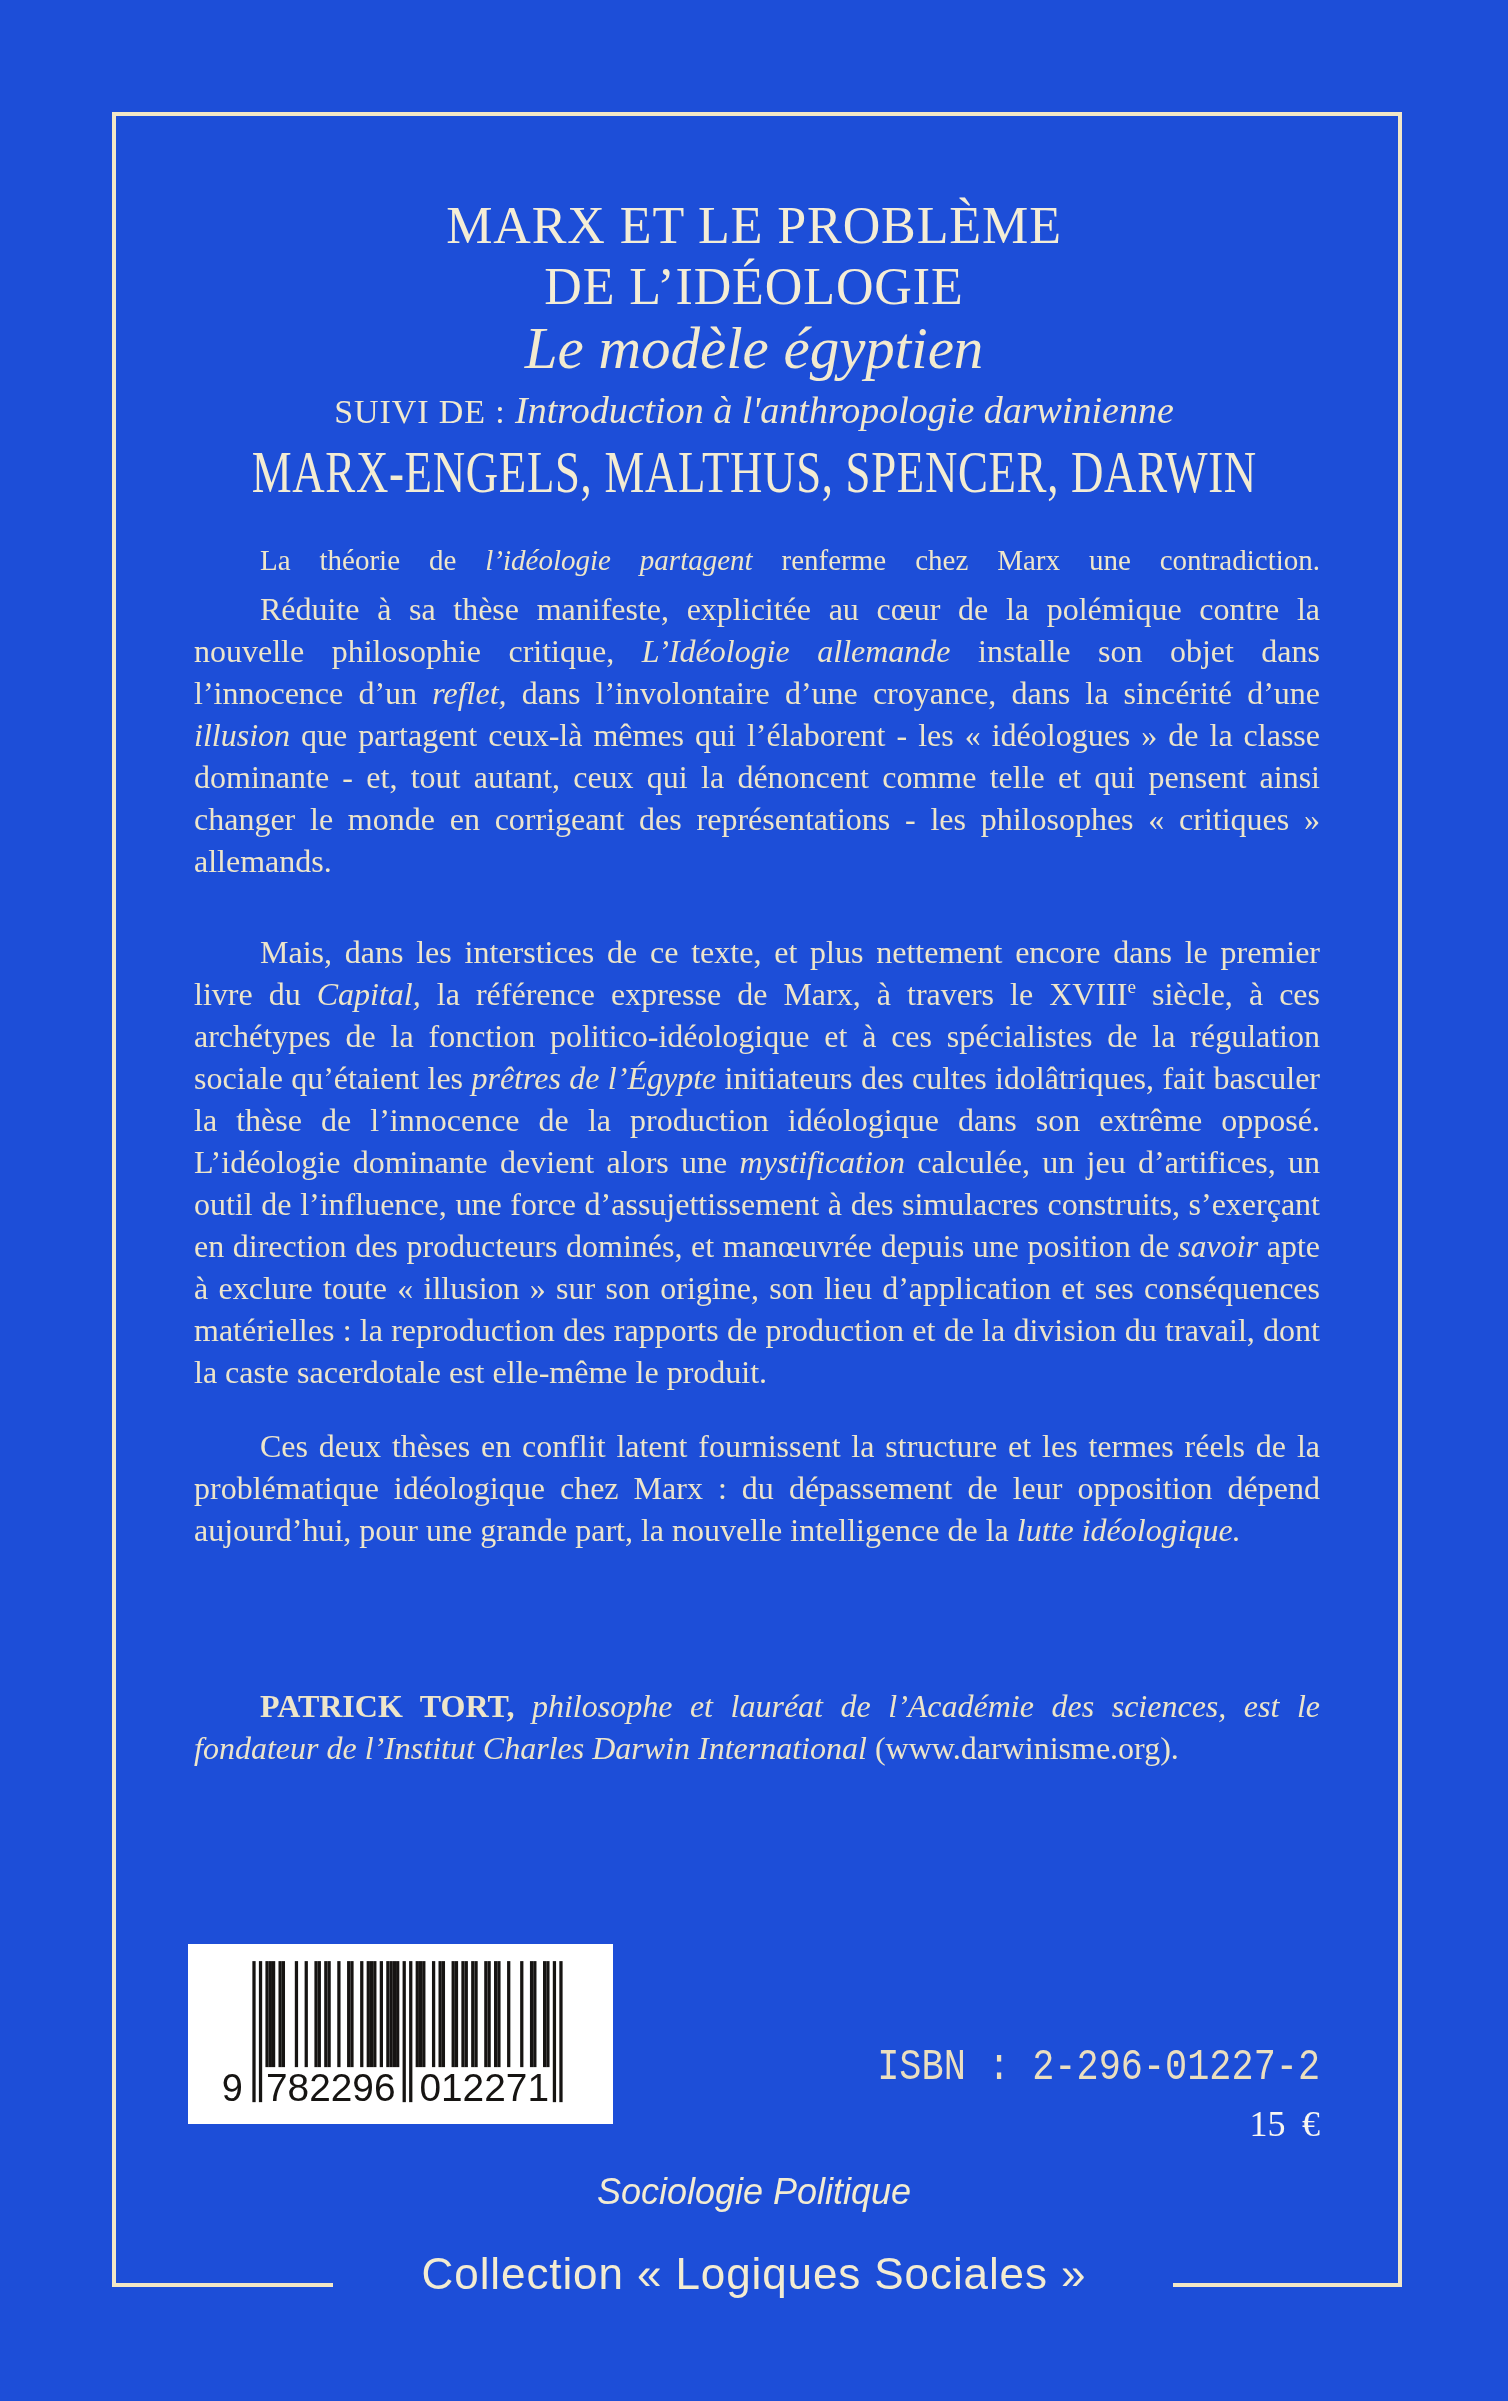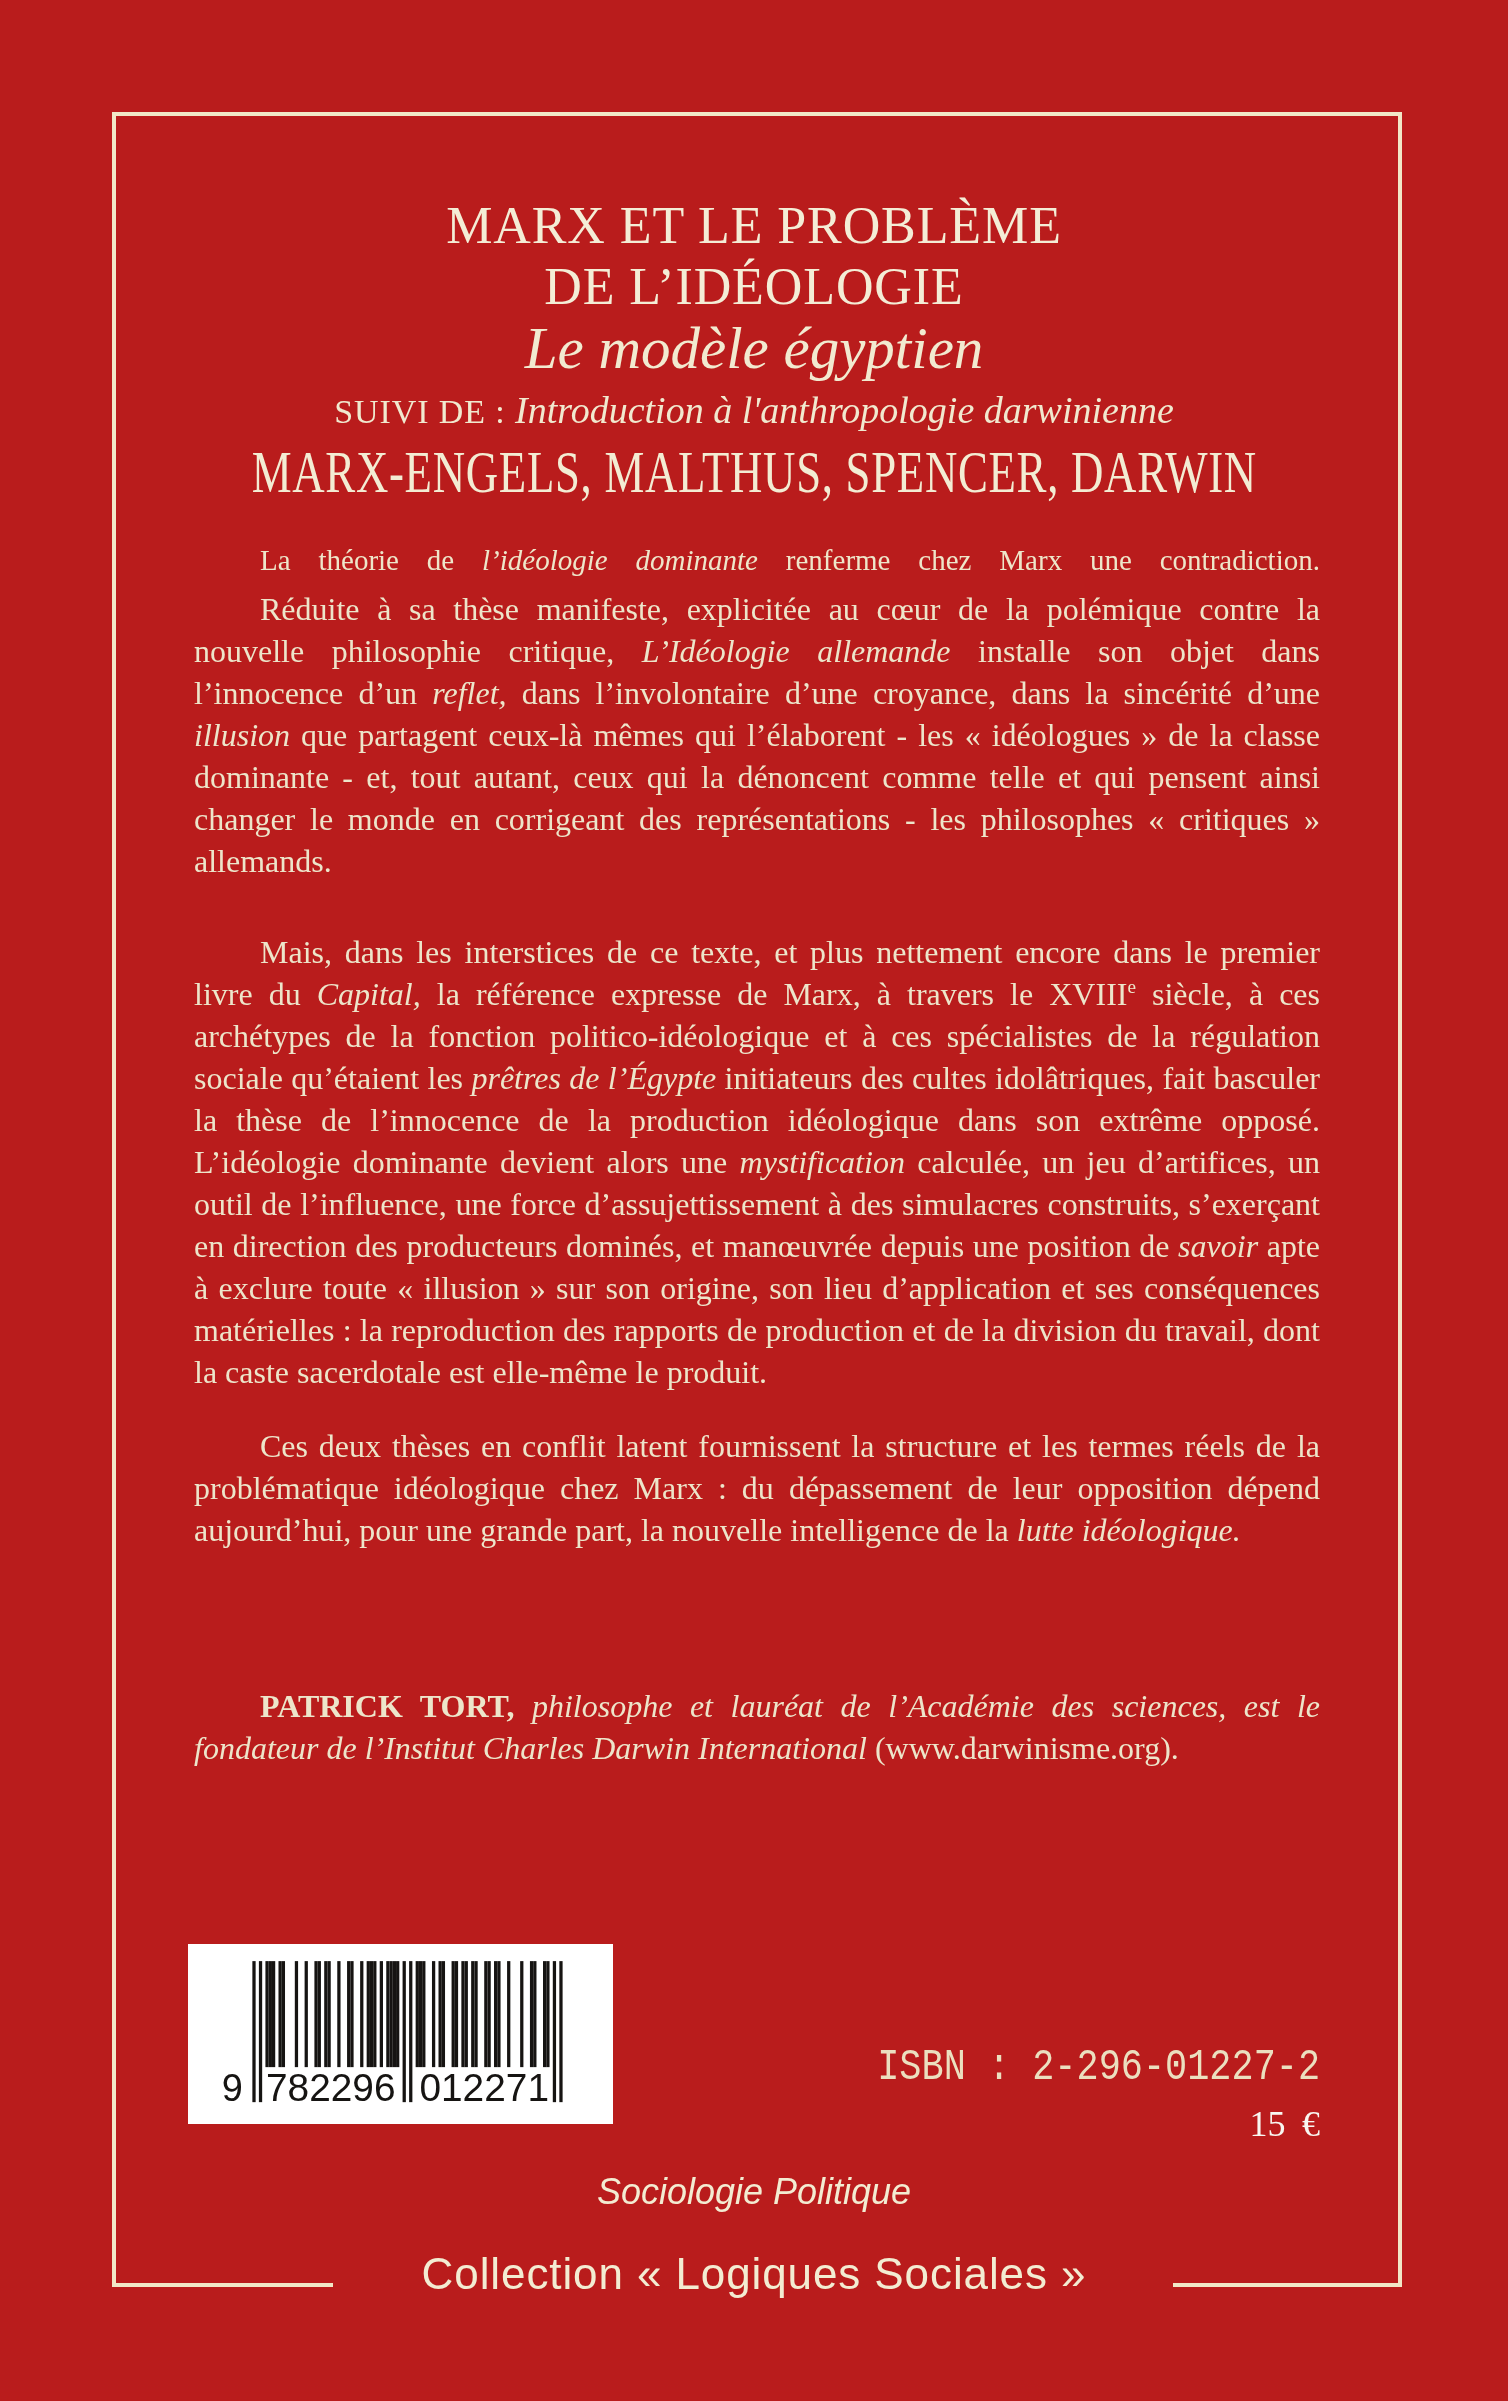--- a/index.html
+++ b/index.html
@@ -1,18 +1,18 @@
 <!DOCTYPE html>
 <html style="font-size:15px"><head>
 <meta charset="utf-8">
 <style>
   html,body{margin:0;padding:0;background:#000;}
   .cover{
     position:relative; width:1508px; height:2402px; overflow:hidden;
-    background:#b91c1c; color:#efe7cc;
+    background:#1d4ed8; color:#efe7cc;
     font-family:"Liberation Serif","DejaVu Serif",serif;
   }
   .frame{position:absolute;background:#f2e7c7;}
   .frame-top{left:112px;top:112px;width:1290px;height:3.8px;}
   .frame-left{left:112px;top:112px;width:3.8px;height:2175px;}
   .frame-right{left:1398px;top:112px;width:3.8px;height:2175px;}
   .frame-bottom-left{left:112px;top:2283px;width:221px;height:3.8px;}
   .frame-bottom-right{left:1173px;top:2283px;width:228px;height:3.8px;}
 
   .centered{position:absolute;left:0;width:1508px;text-align:center;}
@@ -65,21 +65,21 @@
   <div class="centered subtitle">Le modèle égyptien</div>
 
   <div class="centered authors">
     <span class="squeeze">MARX-ENGELS, MALTHUS, SPENCER, DARWIN</span>
   </div>
 
   <div class="centered series-line">
     <span class="series-prefix">SUIVI DE : </span><span class="series-title">Introduction à l'anthropologie darwinienne</span>
   </div>
 
-  <div class="colblock intro"><span>La théorie de </span><span class="it">l’idéologie dominante</span><span> renferme chez Marx une contradiction.</span></div>
+  <div class="colblock intro"><span>La théorie de </span><span class="it">l’idéologie partagent</span><span> renferme chez Marx une contradiction.</span></div>
 
   <div class="colblock para p1"><span>Réduite à sa thèse manifeste, explicitée au cœur de la polémique contre la nouvelle philosophie critique, </span><span class="it">L’Idéologie allemande</span><span> installe son objet dans l’innocence d’un </span><span class="it">reflet,</span><span> dans l’involontaire d’une croyance, dans la sincérité d’une </span><span class="it">illusion</span><span> que partagent ceux-là mêmes qui l’élaborent - les « idéologues » de la classe dominante - et, tout autant, ceux qui la dénoncent comme telle et qui pensent ainsi changer le monde en corrigeant des représentations - les philosophes « critiques » allemands.</span></div>
   <div class="colblock para p2"><span>Mais, dans les interstices de ce texte, et plus nettement encore dans le premier livre du </span><span class="it">Capital,</span><span> la référence expresse de Marx, à travers le XVIII</span><span class="sup">e</span><span> siècle, à ces archétypes de la fonction politico-idéologique et à ces spécialistes de la régulation sociale qu’étaient les </span><span class="it">prêtres de l’Égypte</span><span> initiateurs des cultes idolâtriques, fait basculer la thèse de l’innocence de la production idéologique dans son extrême opposé. L’idéologie dominante devient alors une </span><span class="it">mystification</span><span> calculée, un jeu d’artifices, un outil de l’influence, une force d’assujettissement à des simulacres construits, s’exerçant en direction des producteurs dominés, et manœuvrée depuis une position de </span><span class="it">savoir</span><span> apte à exclure toute « illusion » sur son origine, son lieu d’application et ses conséquences matérielles : la reproduction des rapports de production et de la division du travail, dont la caste sacerdotale est elle-même le produit.</span></div>
   <div class="colblock para p3"><span>Ces deux thèses en conflit latent fournissent la structure et les termes réels de la problématique idéologique chez Marx : du dépassement de leur opposition dépend aujourd’hui, pour une grande part, la nouvelle intelligence de la </span><span class="it">lutte idéologique.</span></div>
 
   <div class="colblock bio"><span class="bd">PATRICK TORT,</span><span class="it"> philosophe et lauréat de l’Académie des sciences, est le fondateur de l’Institut Charles Darwin International </span><span>(www.darwinisme.org).</span></div>
 
   <div class="barcode-box">
     <svg id="barcode-svg" width="425" height="180" viewBox="0 0 449 190">
         <rect x="68.00" y="18" width="3.45" height="149" fill="#161412"></rect>

